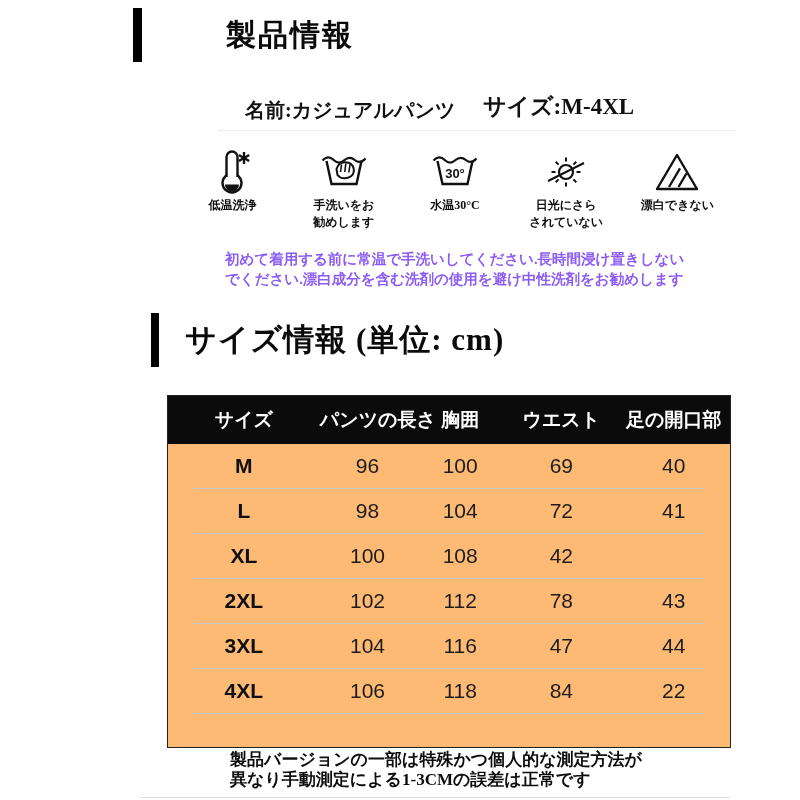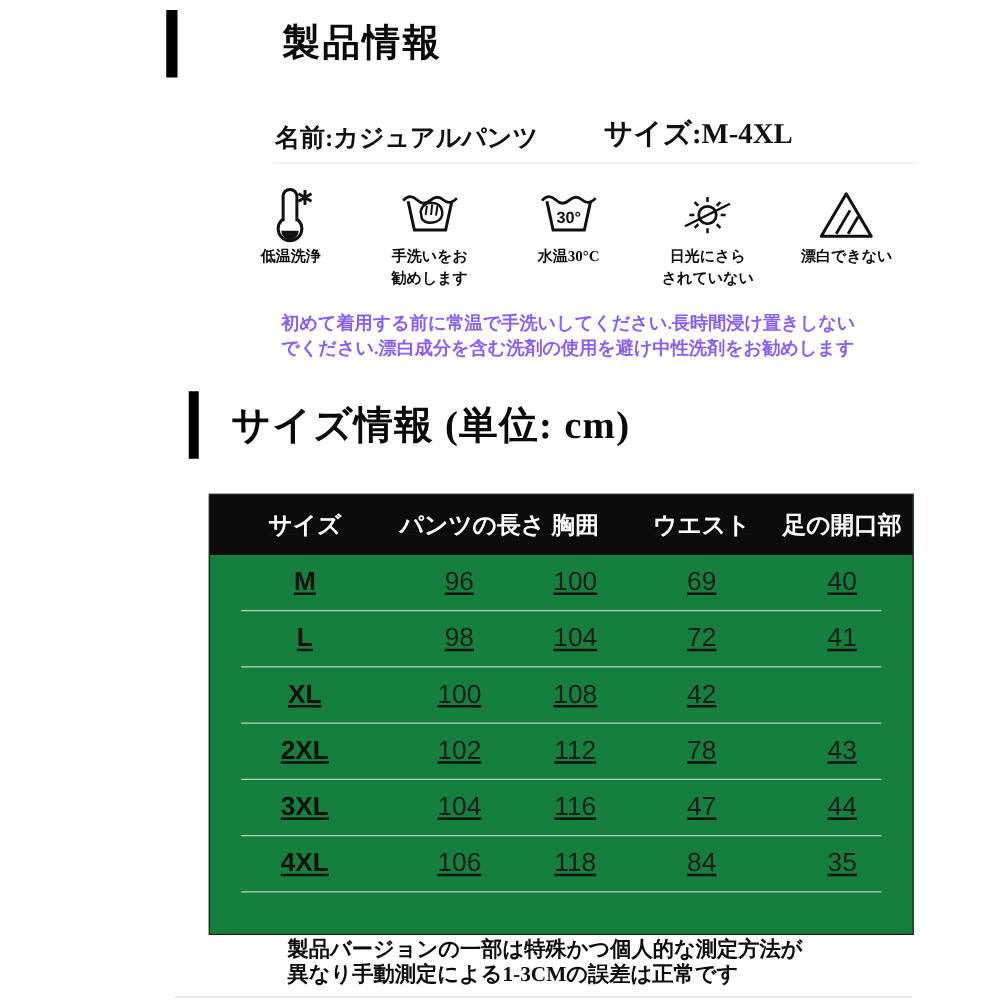--- a/index.html
+++ b/index.html
@@ -7,39 +7,38 @@
     position:relative;width:800px;height:800px;background:#ffffff;overflow:hidden;
     font-family:"Liberation Serif","DejaVu Serif",serif;color:#111;margin-left:45px;
   }
   .abs{position:absolute;}
   .accent-bar{background:#000;}
   .sec-title{font-weight:bold;color:#0a0a0a;white-space:nowrap;}
   
   #bar1{left:88px;top:8px;width:9px;height:54px;}
   #title1{left:181px;top:8px;height:54px;line-height:54px;font-size:30px;letter-spacing:2px;}
   
-  #name{left:175px;top:97px;font-size:20px;font-weight:bold;white-space:nowrap;text-align:center;}
+  #name{left:200px;top:97px;font-size:20px;font-weight:bold;white-space:nowrap;text-align:center;}
   #sizerange{left:438px;top:91px;font-size:23px;font-weight:bold;white-space:nowrap;}
   #nameline{left:173px;top:130px;width:517px;height:1px;background:#ececec;}
   
   #care-row{left:132px;top:147px;width:556px;display:flex;}
   .care-col{flex:1 1 0;display:flex;flex-direction:column;align-items:center;}
   .care-iconbox{height:50px;display:flex;align-items:center;justify-content:center;}
   .care-label{font-size:12px;font-weight:bold;line-height:17px;text-align:center;white-space:nowrap;color:#0d0d0d;}
   svg .ln{stroke:#111;fill:none;}
   
   #care-note{left:180px;top:249px;font-size:14.5px;font-weight:bold;line-height:20px;white-space:nowrap;color:#8b5cf6;}
   
   #bar2{left:106px;top:313px;width:8px;height:54px;}
   #title2{left:140px;top:313px;height:54px;line-height:54px;font-size:31px;letter-spacing:1px;}
   
   #size-table{
-    left:122px;top:395px;width:562px;height:351px;border:1px solid #222;background:#15803d;
+    left:122px;top:395px;width:562px;height:351px;border:1px solid #222;background:#fdba74;
     font-family:"Liberation Sans","DejaVu Sans",sans-serif;
-    text-decoration:underline;
   }
   .t-grid{display:grid;grid-template-columns:27% 17% 16% 20% 20%;align-items:center;}
   #t-head{height:48px;background:#0b0b0b;color:#fff;font-weight:bold;
     font-family:"Liberation Serif","DejaVu Serif",serif;}
   #t-head .t-cell{font-size:19px;}
   .t-cell{text-align:center;white-space:nowrap;}
   .t-row{height:44px;}
   .t-row .t-size{font-weight:bold;font-size:21px;color:#0f0f0f;}
   .t-row .t-val{font-size:21px;color:#1c1c1c;}
   .t-div{height:1px;background:#c9c9c9;margin:0 25px;}
@@ -202,21 +201,21 @@
       <div class="t-cell t-val">47</div>
       <div class="t-cell t-val">44</div>
     </div>
     <div class="t-div"></div>
 
     <div class="t-grid t-row">
       <div class="t-cell t-size">4XL</div>
       <div class="t-cell t-val">106</div>
       <div class="t-cell t-val">118</div>
       <div class="t-cell t-val">84</div>
-      <div class="t-cell t-val">35</div>
+      <div class="t-cell t-val">22</div>
     </div>
     <div class="t-div"></div>
   </div>
 
   <div class="abs" id="footer-note">
     <div>製品バージョンの一部は特殊かつ個人的な測定方法が</div>
     <div>異なり手動測定による1-3CMの誤差は正常です</div>
   </div>
   <div class="abs" id="bottomline"></div>
 

